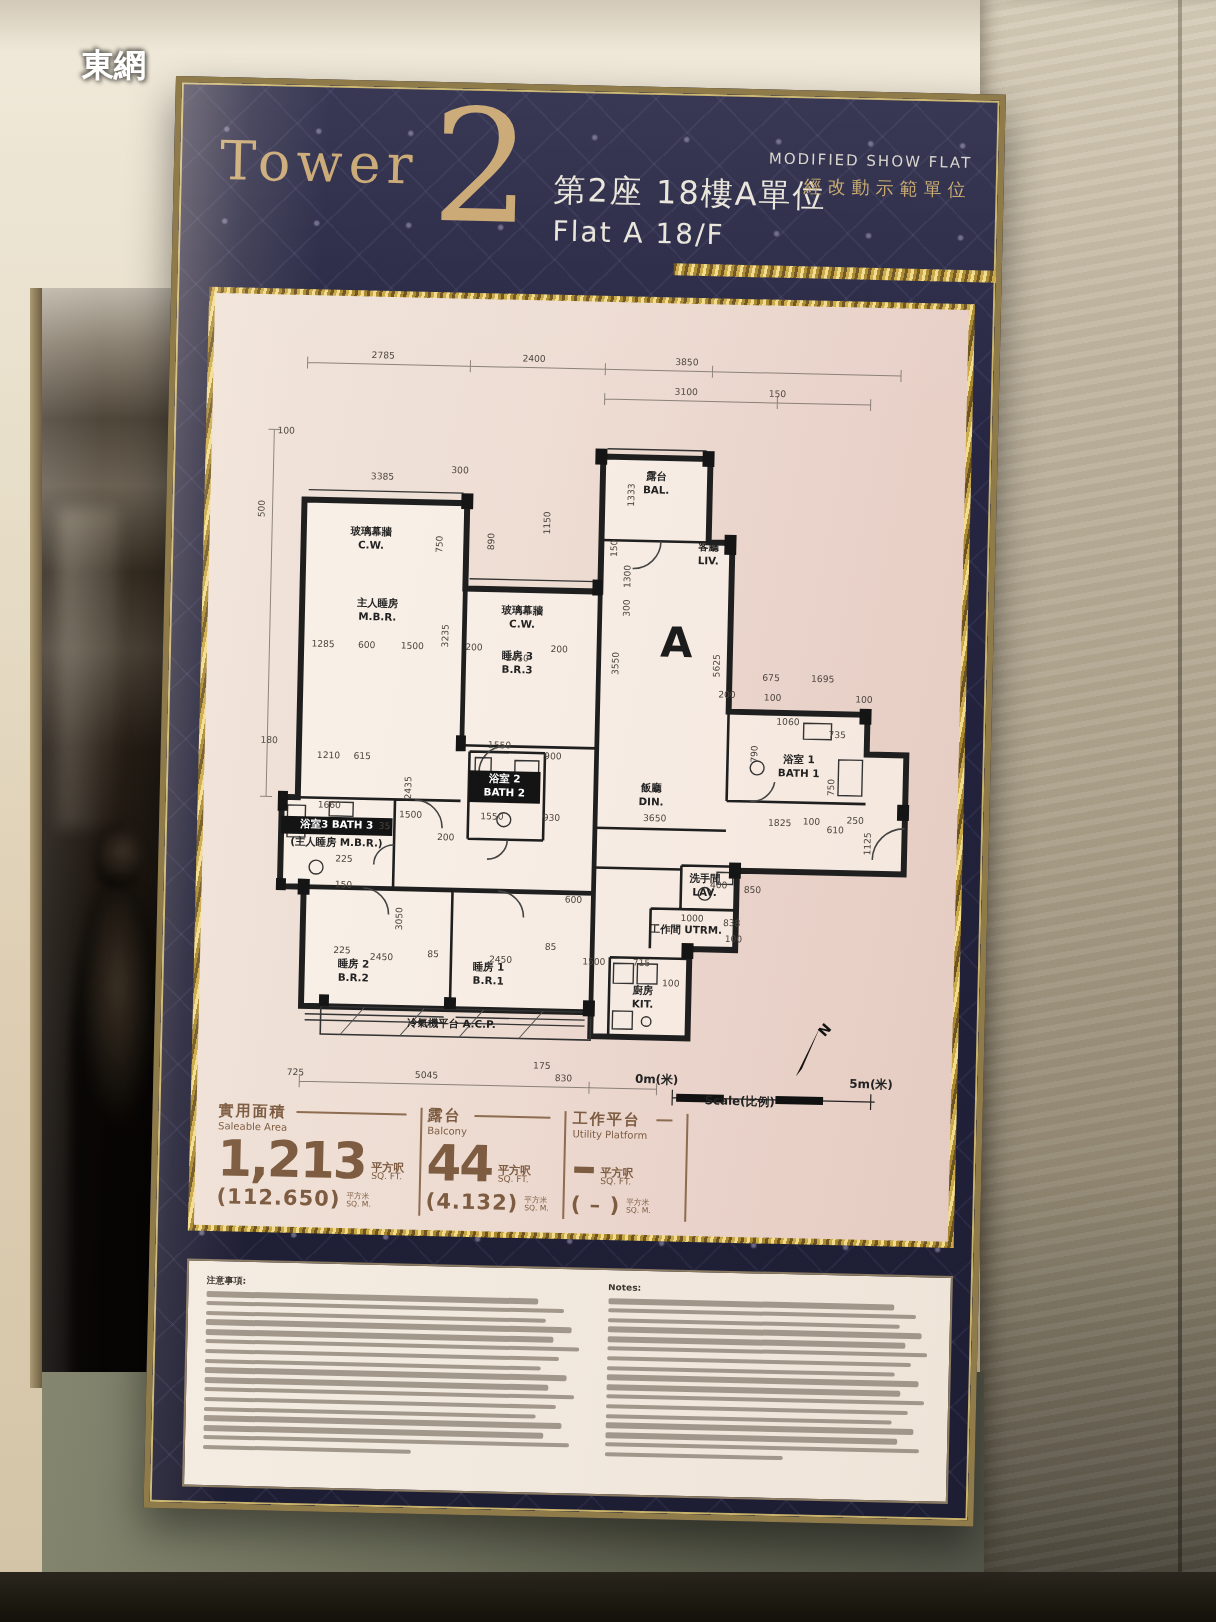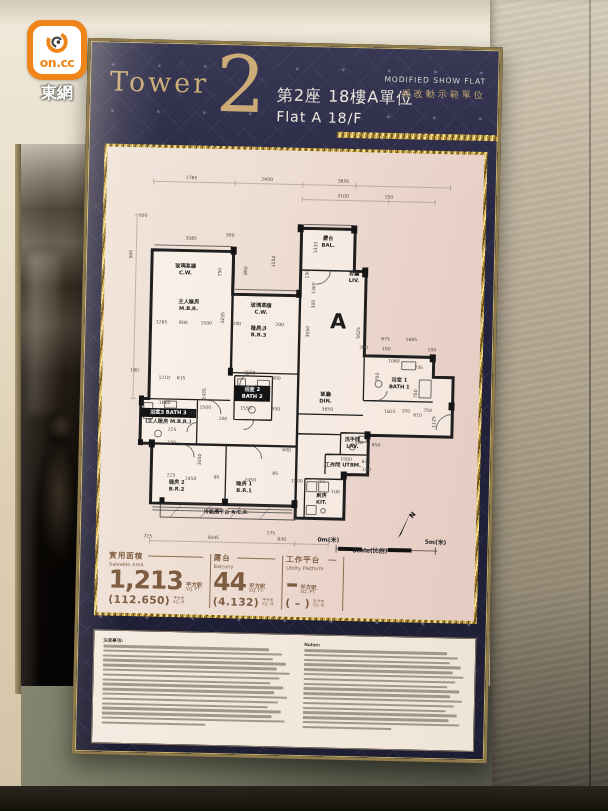--- a/index.html
+++ b/index.html
@@ -133,28 +133,20 @@
   <div class="glass-frame"></div>
   <div class="glass">
     <div class="refl-streak"></div>
     <div class="person-head"></div>
     <div class="person-body"></div>
   </div>
   <div class="greenstone"></div>
   <div class="floorband"></div>
 
   <div class="occ">
-    <div class="occ-badge">
-      <svg width="26" height="26" viewBox="0 0 28 28">
-        <circle cx="14" cy="13" r="9.5" fill="none" stroke="#ef8418" stroke-width="4.2" stroke-dasharray="44 16" transform="rotate(-60 14 13)"></circle>
-        <circle cx="14" cy="13" r="4.8" fill="none" stroke="#4a4a48" stroke-width="2.6" stroke-dasharray="19 11" transform="rotate(100 14 13)"></circle>
-        <circle cx="15.5" cy="13" r="2" fill="#3a3a38"></circle>
-      </svg>
-      <div class="occ-name">on.cc</div>
-    </div>
     <div class="occ-site">東網</div>
   </div>
 
   <div class="poster">
     <div class="tower-word">Tower</div>
     <div class="tower-num">2</div>
     <div class="sub">
       <div class="sub-zh">第2座 18樓A單位</div>
       <div class="sub-en">Flat A 18/F</div>
     </div>

